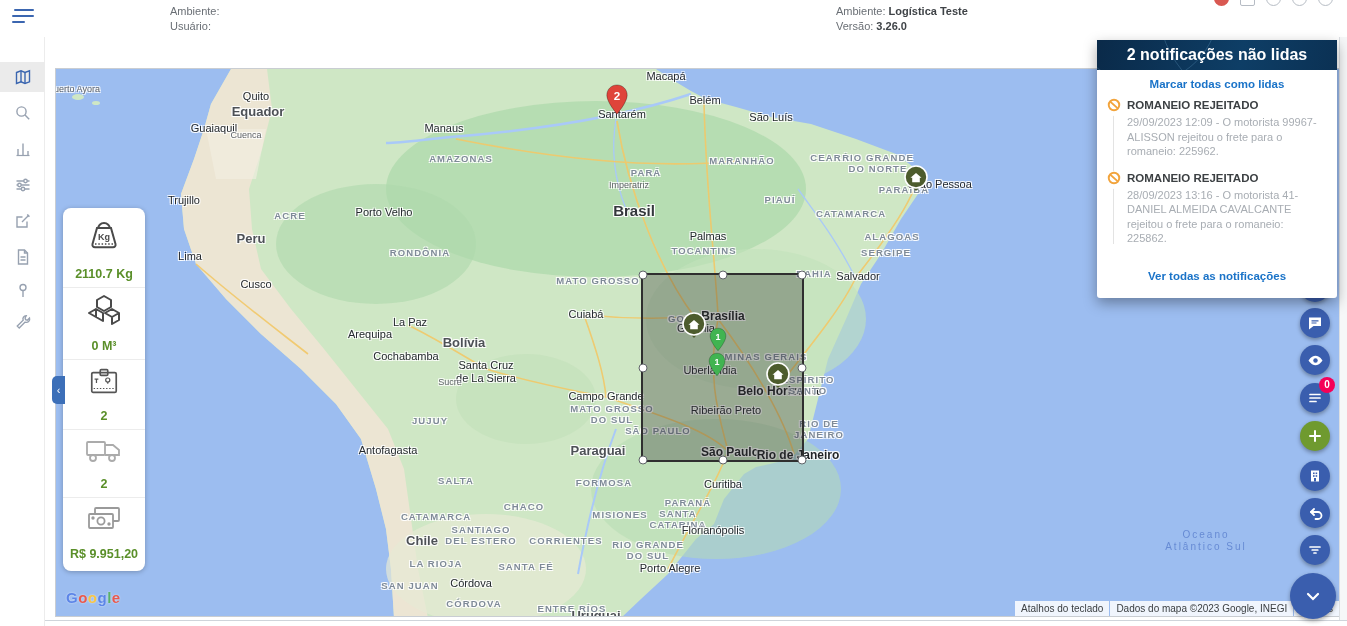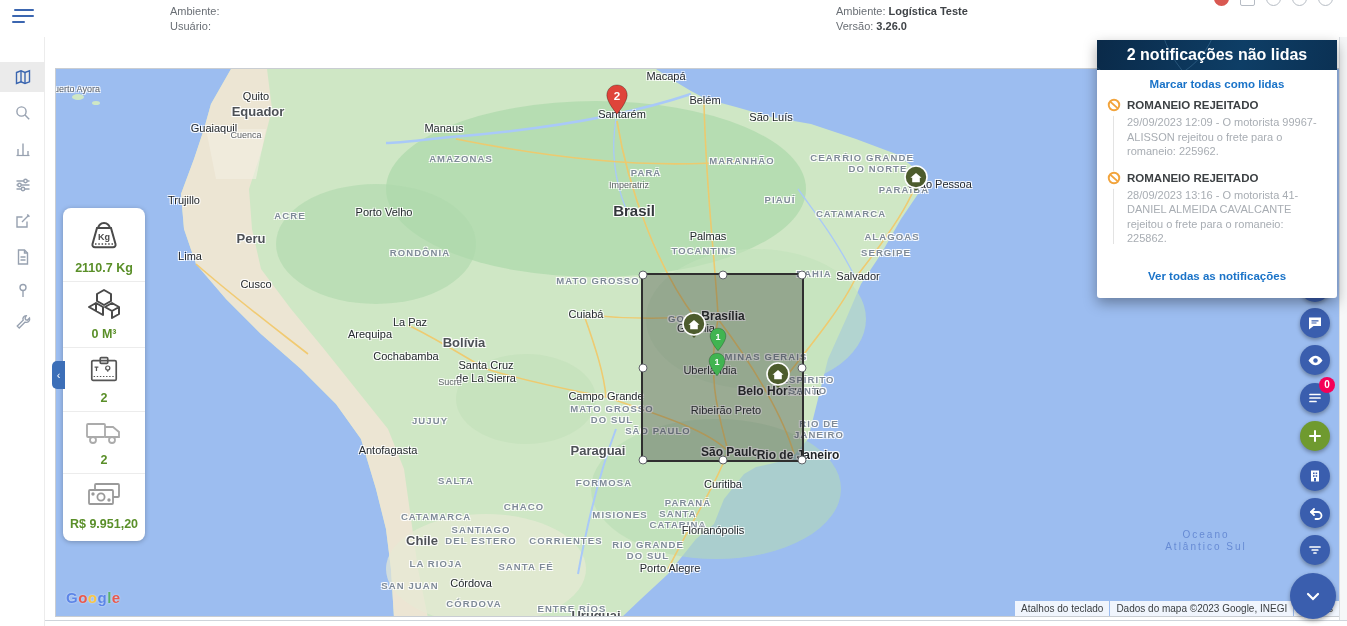--- a/index.html
+++ b/index.html
@@ -62,21 +62,21 @@
     text-shadow:0 0 2px rgba(255,255,255,.7)}
   .attribution{position:absolute;right:0;bottom:0;z-index:4;display:flex;font-size:10px;color:#3c4043}
   .attribution span{background:rgba(255,255,255,.85);padding:2px 6px;margin-left:1px;white-space:nowrap}
   .attribution span.lnk{cursor:pointer}
 
   
   .stats{position:absolute;left:63px;top:208px;width:82px;background:#fff;border-radius:8px;z-index:6;
     box-shadow:0 1px 5px rgba(0,0,0,.25);padding:6px 0 4px}
   .stat{display:flex;flex-direction:column;align-items:center;padding:5px 0 6px}
   .stat + .stat{border-top:1px solid #ececec}
-  .stat .val{font-size:12.5px;font-weight:bold;color:#5a8f29;margin-top:6px;white-space:nowrap}
+  .stat .val{font-size:12.5px;font-weight:bold;color:#5a8f29;margin-top:12px;white-space:nowrap}
   .stats .collapse-tab{position:absolute;left:-11px;top:50%;transform:translateY(-50%);width:13px;height:28px;
     background:#3c6fb8;border:none;border-radius:5px 0 0 5px;color:#fff;font-size:11px;cursor:pointer;line-height:26px;padding:0}
 
   
   .notif{position:absolute;left:1097px;top:40px;width:240px;background:#fff;z-index:10;
     box-shadow:0 5px 14px rgba(0,0,0,.35);border-radius:0 0 3px 3px}
   .notif-head{height:30px;background:linear-gradient(100deg,#0a2a49 0%,#0e3e66 60%,#0b3154 100%);position:relative;overflow:hidden;
     display:flex;align-items:center;justify-content:center}
   .notif-head::before,.notif-head::after{content:"";position:absolute;border:1px solid rgba(120,180,220,.25);border-radius:50%}
   .notif-head::before{width:150px;height:150px;left:-30px;top:-108px}

